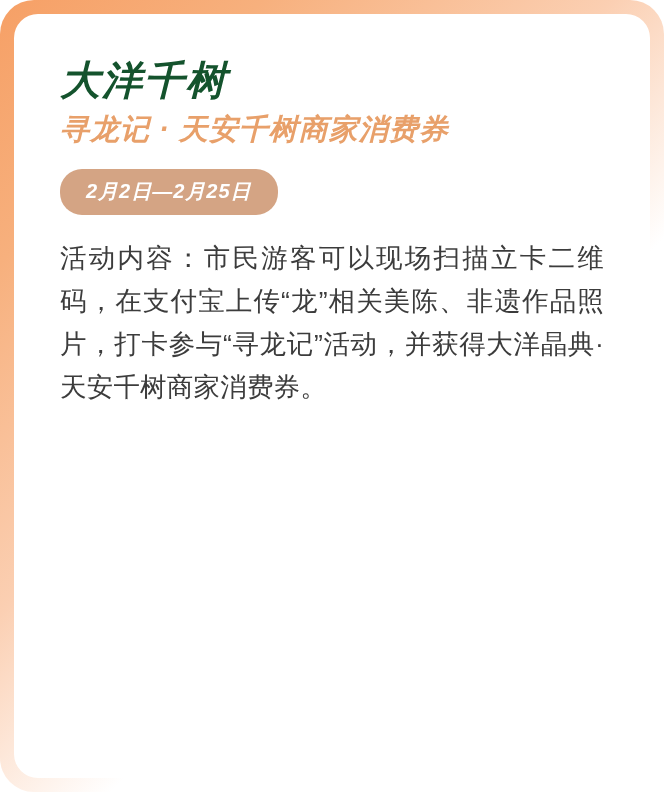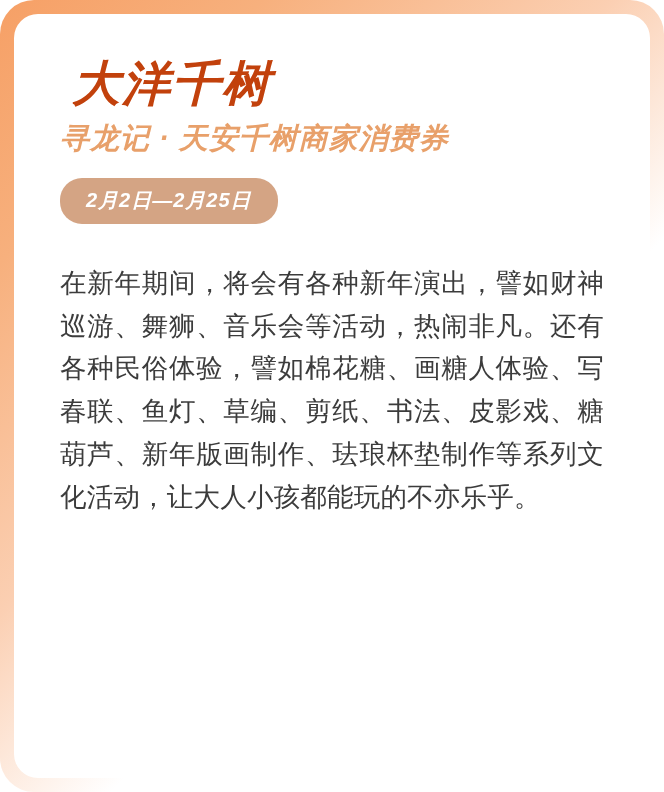--- a/index.html
+++ b/index.html
@@ -29,27 +29,27 @@
     box-sizing: border-box;
     width: 100%;
     height: 100%;
     background: #ffffff;
     border-radius: 24px;
     padding: 44px 46px 0 46px;
     overflow: hidden;
   }
 
   .title-main {
-    font-size: 48px;
+    font-size: 40px;
     font-weight: bold;
     font-style: italic;
     letter-spacing: 2px;
-    color: #c2410c;
+    color: #14532d;
     line-height: 1.1;
-    margin: 0 0 10px 12px;
+    margin: 0 0 10px 0;
   }
 
   .title-sub {
     font-size: 29px;
     font-weight: bold;
     font-style: italic;
     letter-spacing: 1px;
     color: #e8a06a;
     line-height: 1.2;
     margin: 0 0 22px 0;
@@ -58,21 +58,21 @@
   .date-badge {
     display: inline-block;
     background: #d4a484;
     color: #ffffff;
     font-size: 20px;
     font-weight: bold;
     font-style: italic;
     letter-spacing: 1px;
     padding: 9px 26px 10px 26px;
     border-radius: 22px;
-    margin-bottom: 38px;
+    margin-bottom: 22px;
   }
 
   .body-text {
     font-size: 26.5px;
     line-height: 1.62;
     color: #3c3c3c;
     letter-spacing: 0.2px;
     text-align: justify;
   }
 
@@ -86,17 +86,17 @@
 <div class="card">
   <div class="card-inner">
 
     <h1 class="title-main">大洋千树</h1>
 
     <h2 class="title-sub">寻龙记 · 天安千树商家消费券</h2>
 
     <div class="date-badge">2月2日—2月25日</div>
 
     <div class="body-text">
-      <p>在新年期间，将会有各种新年演出，譬如财神巡游、舞狮、音乐会等活动，热闹非凡。还有各种民俗体验，譬如棉花糖、画糖人体验、写春联、鱼灯、草编、剪纸、书法、皮影戏、糖葫芦、新年版画制作、珐琅杯垫制作等系列文化活动，让大人小孩都能玩的不亦乐乎。</p>
+      <p>活动内容：市民游客可以现场扫描立卡二维码，在支付宝上传“龙”相关美陈、非遗作品照片，打卡参与“寻龙记”活动，并获得大洋晶典·天安千树商家消费券。</p>
     </div>
 
   </div>
 </div>
 
 </body></html>

